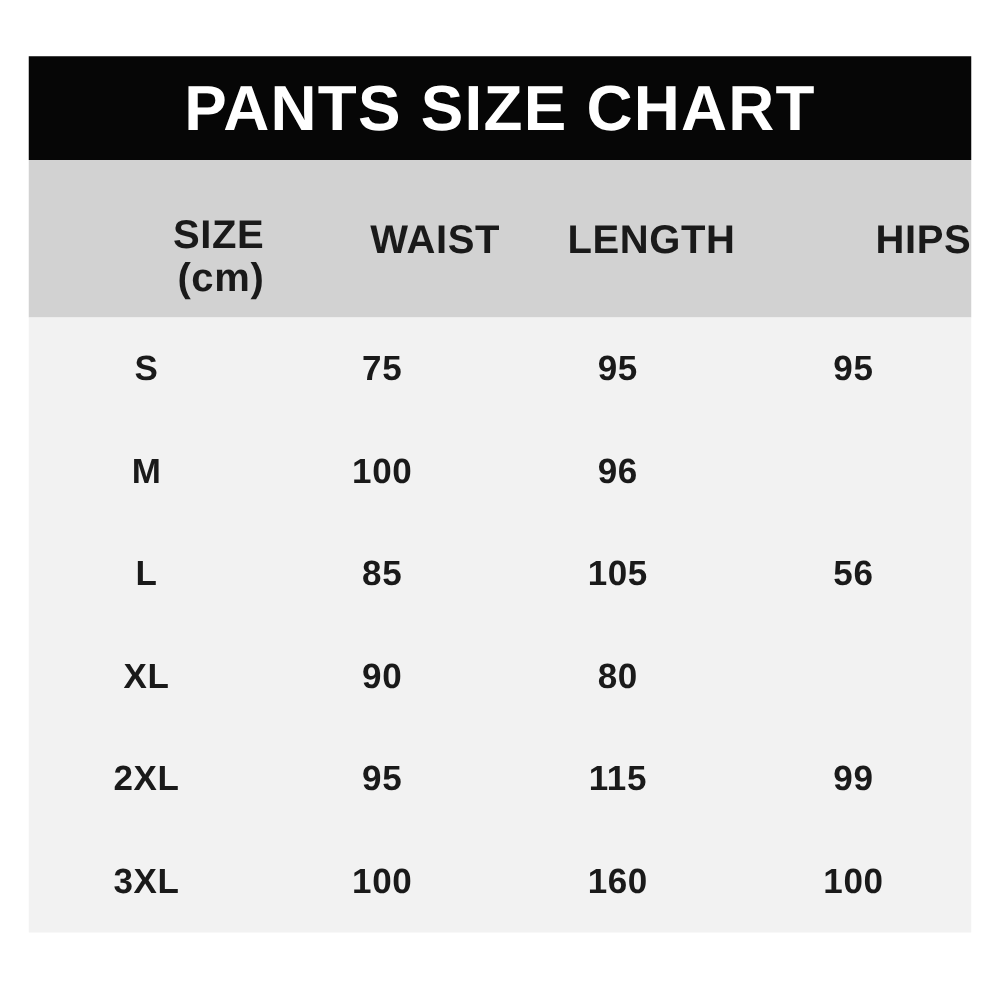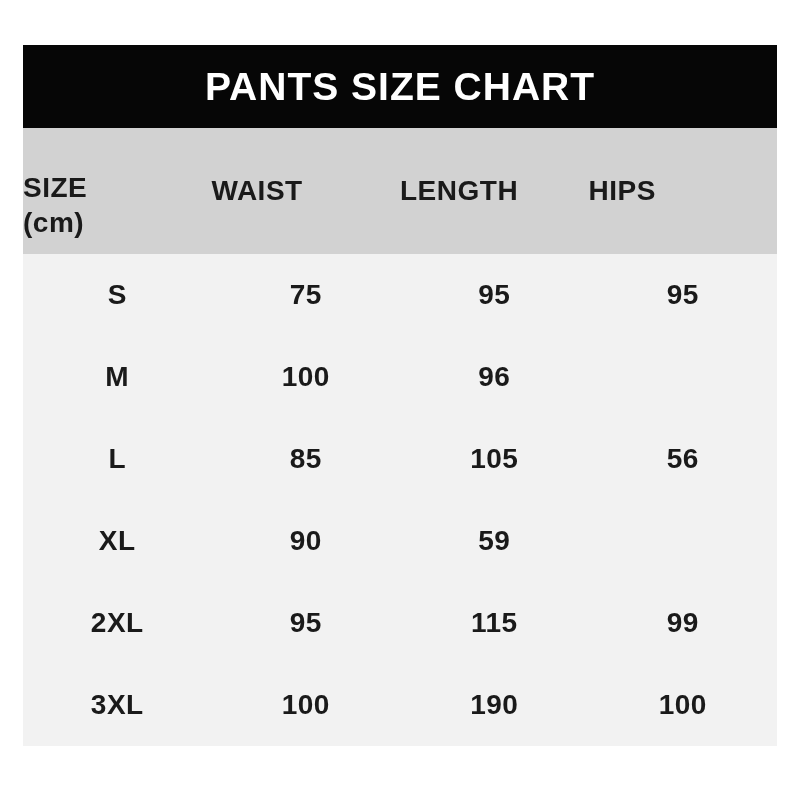--- a/index.html
+++ b/index.html
@@ -26,35 +26,35 @@
   }
   .title-bar {
     height: 83px;
     background: #060606;
     display: flex;
     align-items: center;
     justify-content: center;
   }
   .title-bar span {
     color: #ffffff;
-    font-size: 39px;
+    font-size: 51px;
     font-weight: 700;
     letter-spacing: 1px;
     white-space: nowrap;
   }
   .header-row {
     height: 126px;
     background: #d2d2d2;
     display: grid;
     grid-template-columns: repeat(4, 1fr);
     align-items: center;
   }
   .hcell {
-    text-align: left;
-    font-size: 28px;
+    text-align: right;
+    font-size: 32px;
     font-weight: 700;
     color: #1a1a1a;
     letter-spacing: 0.5px;
   }
   .hcell.size-h {
     display: flex;
     flex-direction: column;
     line-height: 35px;
     transform: translateY(14px);
   }
@@ -113,32 +113,32 @@
       <div class="row">
         <div class="cell">L</div>
         <div class="cell">85</div>
         <div class="cell">105</div>
         <div class="cell">56</div>
       </div>
 
       <div class="row">
         <div class="cell">XL</div>
         <div class="cell">90</div>
-        <div class="cell">59</div>
+        <div class="cell">80</div>
       </div>
 
       <div class="row">
         <div class="cell">2XL</div>
         <div class="cell">95</div>
         <div class="cell">115</div>
         <div class="cell">99</div>
       </div>
 
       <div class="row">
         <div class="cell">3XL</div>
         <div class="cell">100</div>
-        <div class="cell">190</div>
+        <div class="cell">160</div>
         <div class="cell">100</div>
       </div>
 
     </div>
   </div>
 </div>
 
 </body></html>

